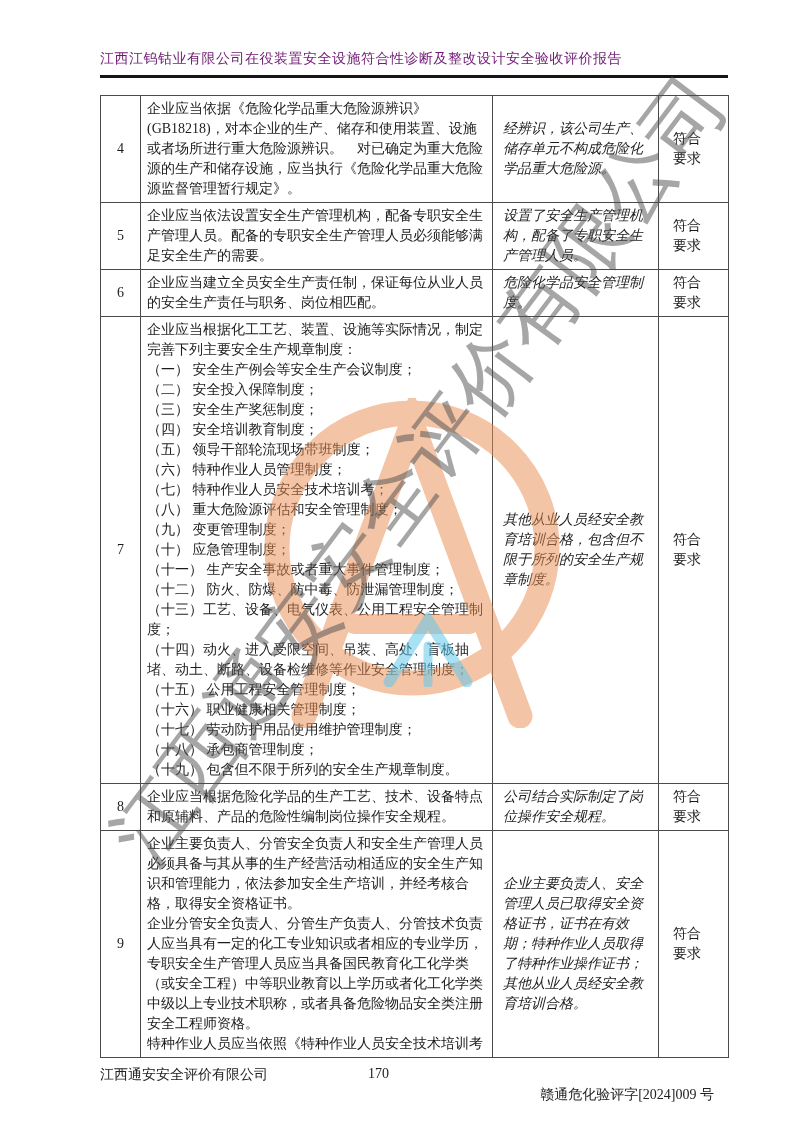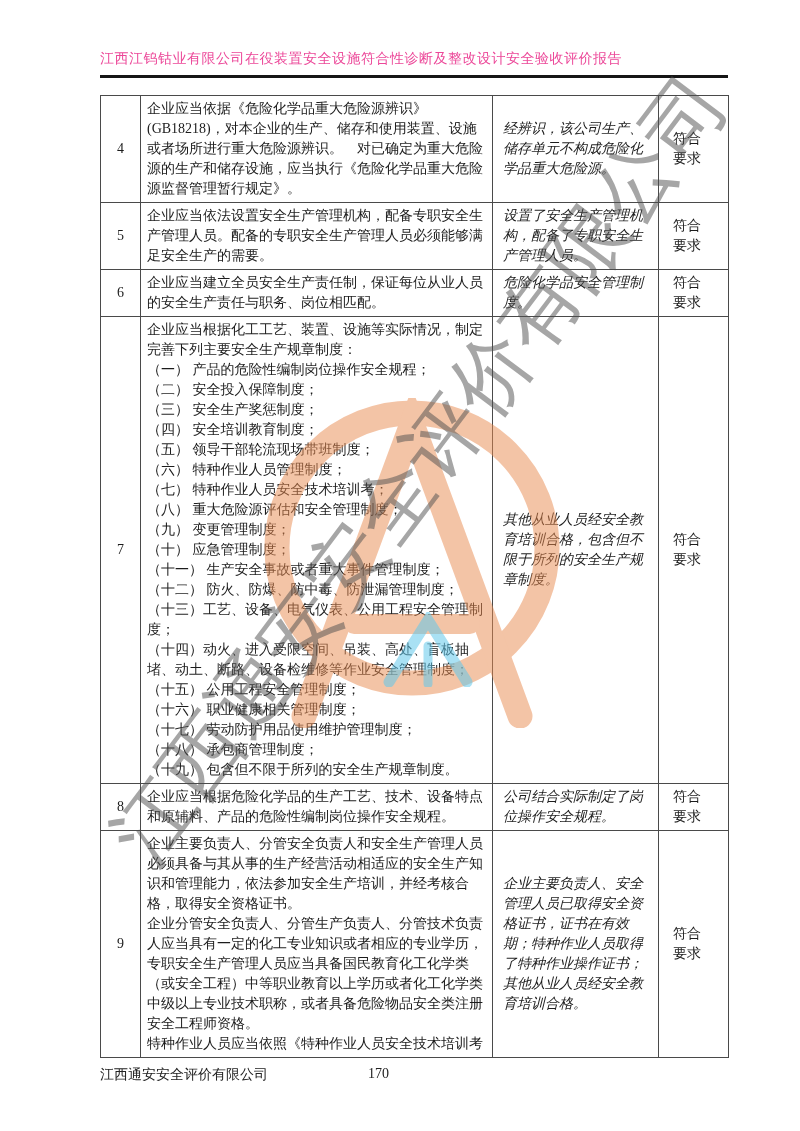--- a/index.html
+++ b/index.html
@@ -3,21 +3,21 @@
 <meta charset="utf-8">
 <style>
   html,body{margin:0;padding:0;}
   body{
     width:800px;height:1131px;background:#ffffff;position:relative;overflow:hidden;
     font-family:"Liberation Serif","DejaVu Serif",serif;color:#1c1c1c;
   }
   .page{position:absolute;inset:0;}
   .page-header{
     position:absolute;left:100px;top:50px;width:628px;
-    font-size:14px;letter-spacing:0.5px;color:#ec4899;
+    font-size:14px;letter-spacing:0.5px;color:#701a75;
     border-bottom:3px solid #151515;padding-bottom:7px;white-space:nowrap;
   }
   table.eval-table{
     position:absolute;left:100px;top:95px;width:628px;
     border-collapse:collapse;table-layout:fixed;
     font-size:14px;line-height:20px;
   }
   .eval-table td{
     border:1px solid #4a4a4a;vertical-align:middle;
     padding:3px 6px;word-break:break-word;
@@ -89,21 +89,21 @@
           <td class="c-req">
             <div class="para">企业应当建立全员安全生产责任制，保证每位从业人员的安全生产责任与职务、岗位相匹配。</div>
           </td>
           <td class="c-act">危险化学品安全管理制度。</td>
           <td class="c-con">符合要求</td>
         </tr>
         <tr>
           <td class="c-num">7</td>
           <td class="c-req">
             <div class="para">企业应当根据化工工艺、装置、设施等实际情况，制定完善下列主要安全生产规章制度：</div>
-            <div class="para">（一） 产品的危险性编制岗位操作安全规程；</div>
+            <div class="para">（一） 安全生产例会等安全生产会议制度；</div>
             <div class="para">（二） 安全投入保障制度；</div>
             <div class="para">（三） 安全生产奖惩制度；</div>
             <div class="para">（四） 安全培训教育制度；</div>
             <div class="para">（五） 领导干部轮流现场带班制度；</div>
             <div class="para">（六） 特种作业人员管理制度；</div>
             <div class="para">（七） 特种作业人员安全技术培训考；</div>
             <div class="para">（八） 重大危险源评估和安全管理制度；</div>
             <div class="para">（九） 变更管理制度；</div>
             <div class="para">（十） 应急管理制度；</div>
             <div class="para">（十一） 生产安全事故或者重大事件管理制度；</div>
@@ -151,14 +151,15 @@
     <path d="M 45 34 L 45 72" fill="none" stroke-width="9" stroke-linecap="round" stroke="#63c9ec"></path>
   </svg>
 
   <div class="wm wm-diagonal" style="color: rgb(79, 79, 79);">江西通安安全评价有限公司</div>
 
 
   <div class="page-footer-line1">
     <span class="footer-company">江西通安安全评价有限公司</span>
     <span class="footer-page">170</span>
   </div>
+  <div class="page-footer-line2">赣通危化验评字[2024]009 号</div>
 
 </div>
 
 </body></html>

